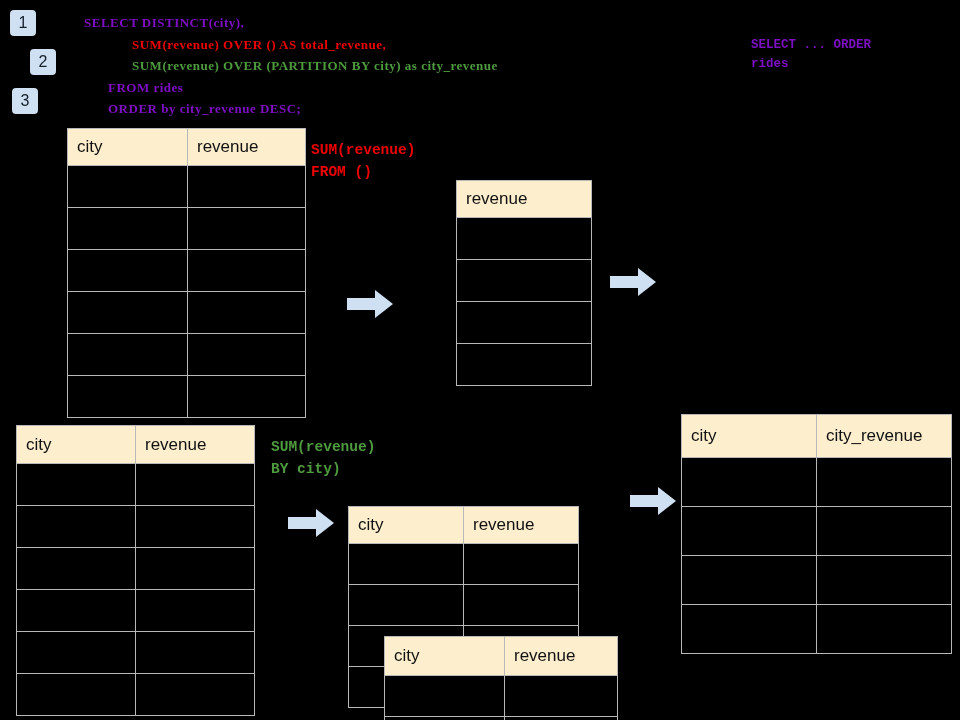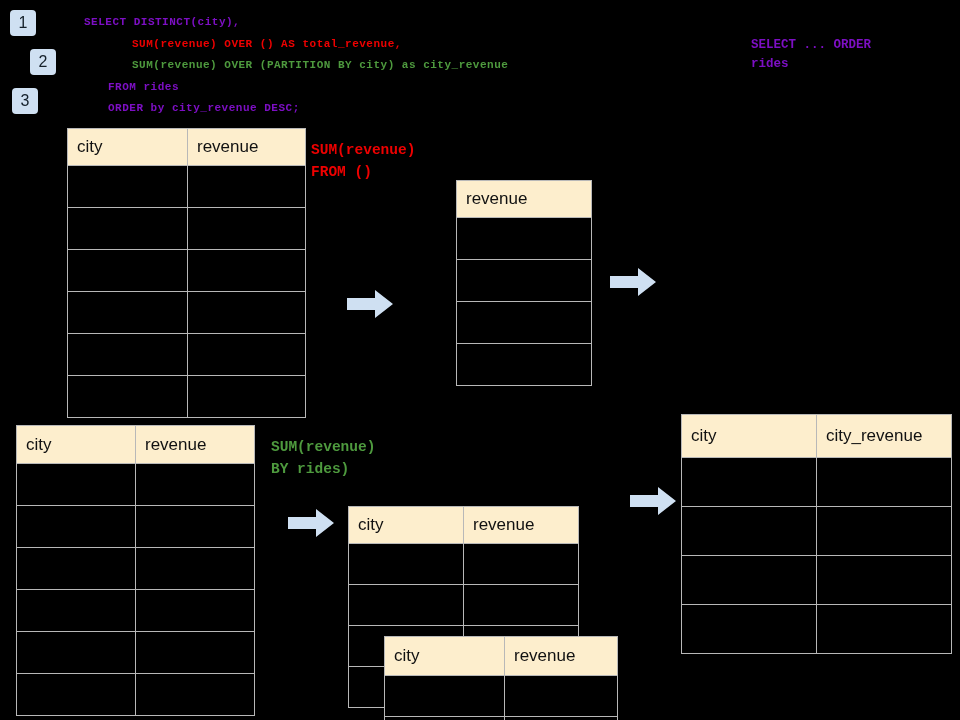--- a/index.html
+++ b/index.html
@@ -27,22 +27,22 @@
     color: #15202b;
     font-family: "Liberation Sans", sans-serif;
     font-size: 16px;
     line-height: 26px;
     text-align: center;
   }
 
   
   .sql {
     position: absolute;
-    font-family: Liberation Mono, monospace;
-    font-size: 11px;
+    font-family: Liberation Serif, serif;
+    font-size: 13px;
     font-weight: bold;
     letter-spacing: 0.5px;
     white-space: pre;
     line-height: 21.5px;
   }
   .sql-line { white-space: pre; }
 
   
   .annot {
     position: absolute;
@@ -98,21 +98,21 @@
       <div class="badge" style="left: 10px; top: 10px;">1</div>
       <div class="badge" style="left: 30px; top: 49px;">2</div>
       <div class="badge" style="left: 12px; top: 88px;">3</div>
     </div>
   <div id="sql-layer">
       <div class="sql" style="left: 84px; top: 12px;"><div class="sql-line" style="color: rgb(125, 15, 196); padding-left: 0px;">SELECT DISTINCT(city),</div><div class="sql-line" style="color: rgb(238, 0, 0); padding-left: 48px;">SUM(revenue) OVER () AS total_revenue,</div><div class="sql-line" style="color: rgb(78, 154, 62); padding-left: 48px;">SUM(revenue) OVER (PARTITION BY city) as city_revenue</div><div class="sql-line" style="color: rgb(125, 15, 196); padding-left: 24px;">FROM rides</div><div class="sql-line" style="color: rgb(125, 15, 196); padding-left: 24px;">ORDER by city_revenue DESC;</div></div>
     </div>
   <div id="annot-layer">
       <div class="annot-small" style="left: 751px; top: 36px; color: rgb(125, 15, 196);"><div>SELECT ... ORDER</div><div>rides</div></div>
       <div class="annot" style="left: 311px; top: 139px; color: rgb(238, 0, 0);"><div>SUM(revenue)</div><div>FROM ()</div></div>
-      <div class="annot" style="left: 271px; top: 436px; color: rgb(78, 154, 62);"><div>SUM(revenue)</div><div>BY rides)</div></div>
+      <div class="annot" style="left: 271px; top: 436px; color: rgb(78, 154, 62);"><div>SUM(revenue)</div><div>BY city)</div></div>
     </div>
   <div id="table-layer">
       <table class="tbl" style="left: 67px; top: 128px; z-index: 3;">
         <colgroup>
           <col style="width: 120px;">
           <col style="width: 118px;">
         </colgroup>
         <thead>
           <tr style="height: 36px;">
             <th style="height: 36px;">city</th>

